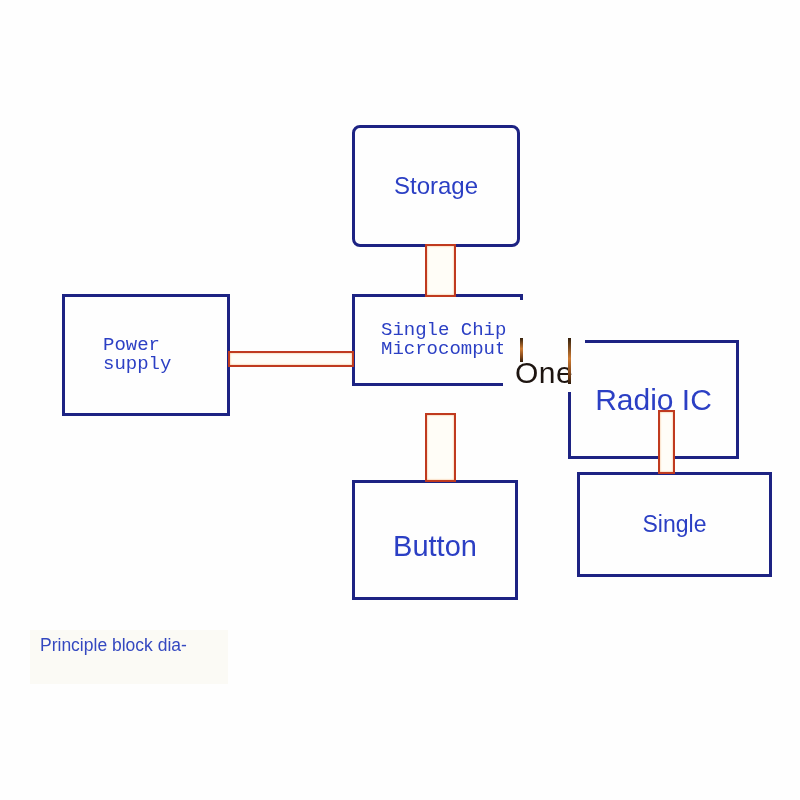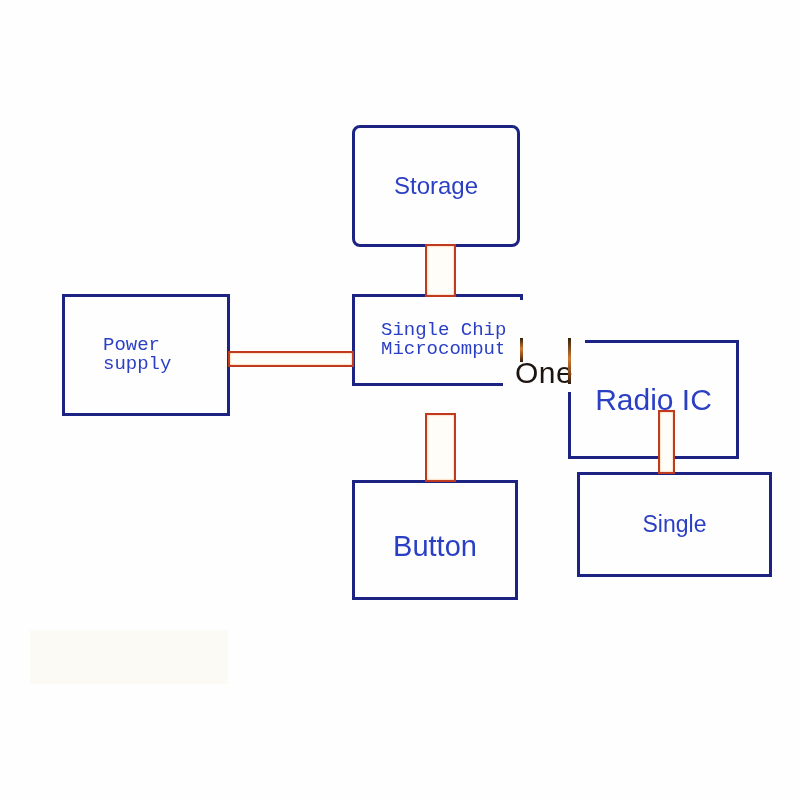--- a/index.html
+++ b/index.html
@@ -98,20 +98,21 @@
   }
   .caption span { display: block; }
 </style>
 </head>
 <body>
 
 <div class="canvas">
 
   <div class="caption-bg"></div>
   <div class="caption">
+    <span>Principle block dia-</span>
   </div>
 
   <div class="box storage">
     <span>Storage</span>
   </div>
 
   <div class="box power">
     <span class="lines">
       <span>Power</span>
       <span>supply</span>

